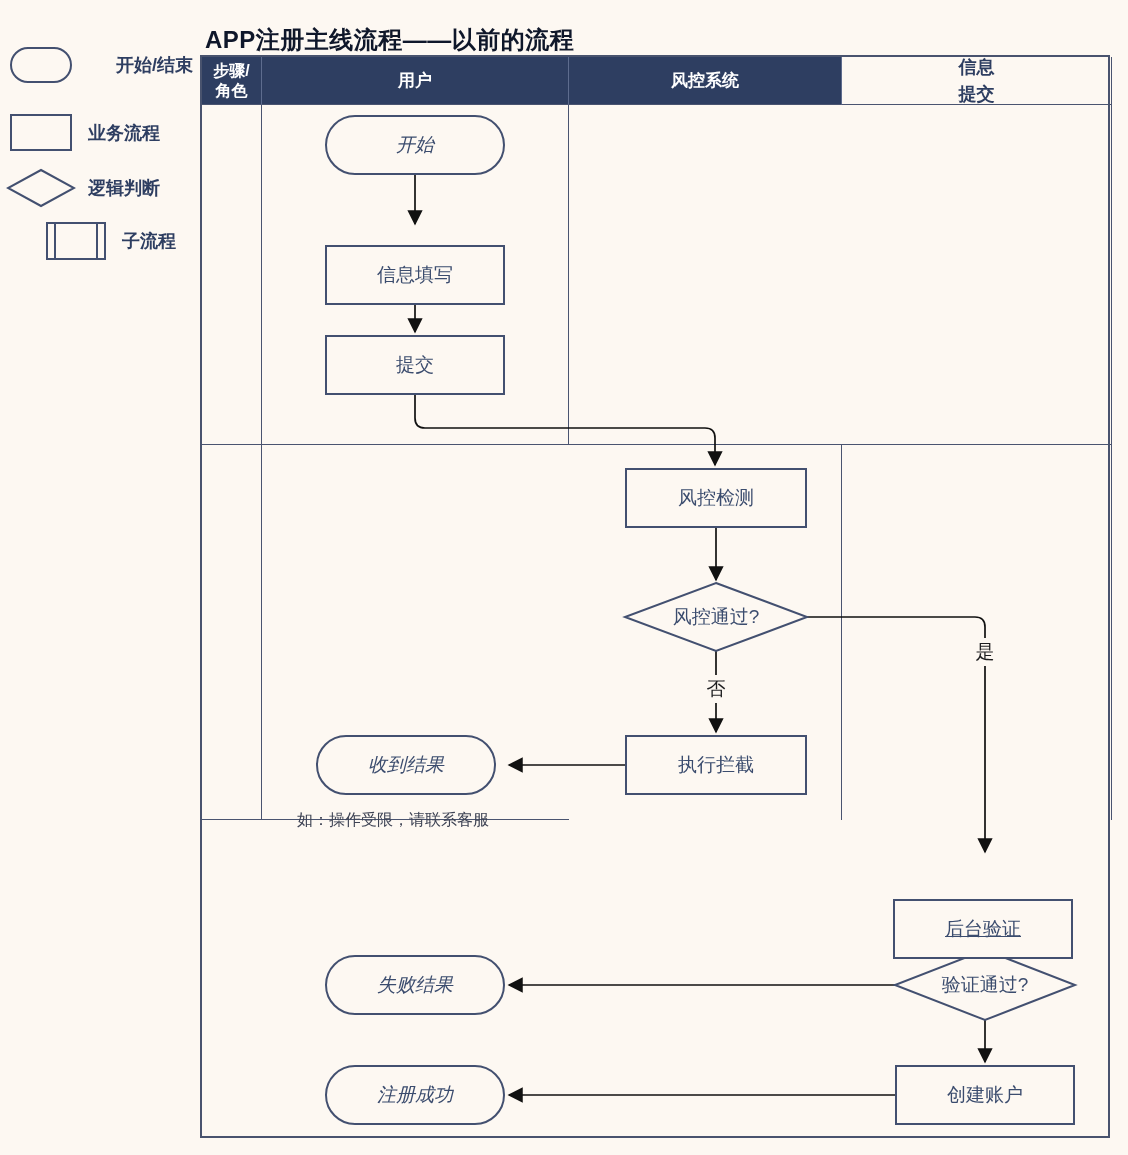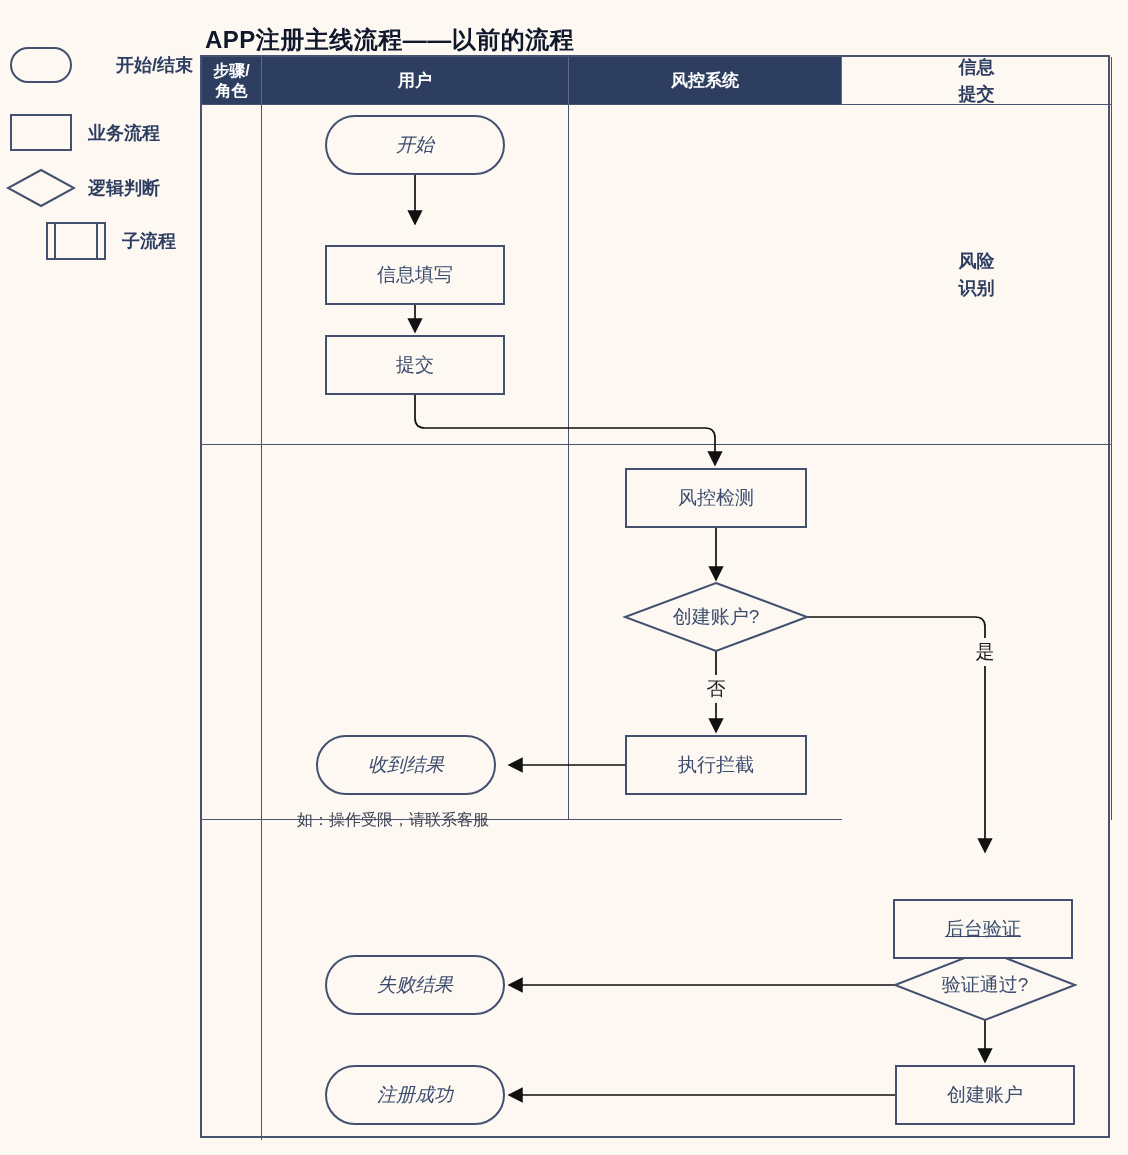--- a/index.html
+++ b/index.html
@@ -101,22 +101,20 @@
 角色</div>
   <div class="cell hcell lane">用户</div>
   <div class="cell hcell lane">风控系统</div>
 
   <div class="cell row-label">信息
 提交</div>
   <div class="cell"></div>
   <div class="cell"></div>
   <div class="cell last-col"></div>
 
-  <div class="cell row-label">风险
-识别</div>
   <div class="cell"></div>
   <div class="cell"></div>
   <div class="cell last-col"></div>
 
   <div class="cell last-row"></div>
   <div class="cell last-row"></div>
   <div class="cell last-col last-row"></div>
 </div>
 
 <svg class="wires" width="1128" height="1155">
@@ -141,21 +139,21 @@
   <g stroke="#435070" stroke-width="2" fill="#fdf8f2">
     <polygon points="716,583 807,617 716,651 625,617"></polygon>
     <polygon points="985,950 1075,985 985,1020 895,985"></polygon>
   </g>
 </svg>
 
 <div class="node pill" style="left:325px;top:115px;width:180px;height:60px;">开始</div>
 <div class="node" style="left:325px;top:245px;width:180px;height:60px;">信息填写</div>
 <div class="node" style="left:325px;top:335px;width:180px;height:60px;">提交</div>
 <div class="node" style="left:625px;top:468px;width:182px;height:60px;">风控检测</div>
-<div class="diamond-label" style="left:631px;top:598px;width:170px;height:38px;">创建账户?</div>
+<div class="diamond-label" style="left:631px;top:598px;width:170px;height:38px;">风控通过?</div>
 <div class="node" style="left:625px;top:735px;width:182px;height:60px;">执行拦截</div>
 <div class="node pill" style="left:316px;top:735px;width:180px;height:60px;">收到结果</div>
 <div class="node" style="left:893px;top:899px;width:180px;height:60px;text-decoration:underline;">后台验证</div>
 <div class="diamond-label" style="left:900px;top:966px;width:170px;height:38px;">验证通过?</div>
 <div class="node pill" style="left:325px;top:955px;width:180px;height:60px;">失败结果</div>
 <div class="node" style="left:895px;top:1065px;width:180px;height:60px;">创建账户</div>
 <div class="node pill" style="left:325px;top:1065px;width:180px;height:60px;">注册成功</div>
 
 <div class="edge-label" style="left:700px;top:675px;width:32px;height:28px;">否</div>
 <div class="edge-label" style="left:971px;top:638px;width:28px;height:28px;">是</div>

